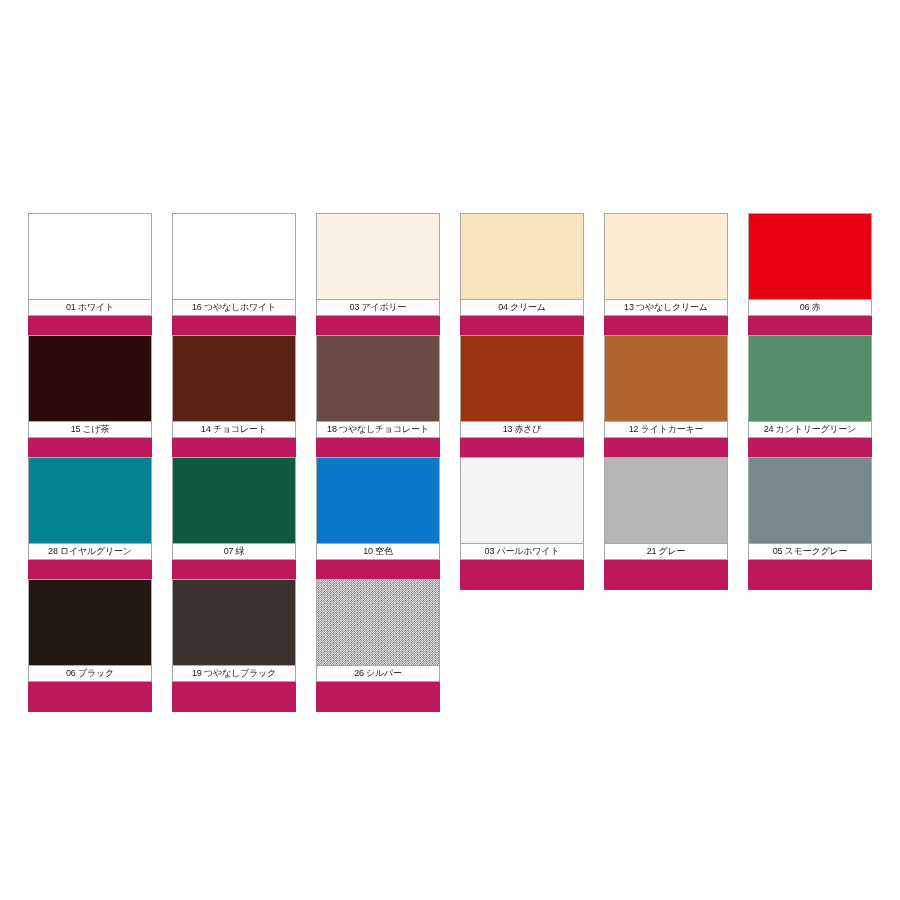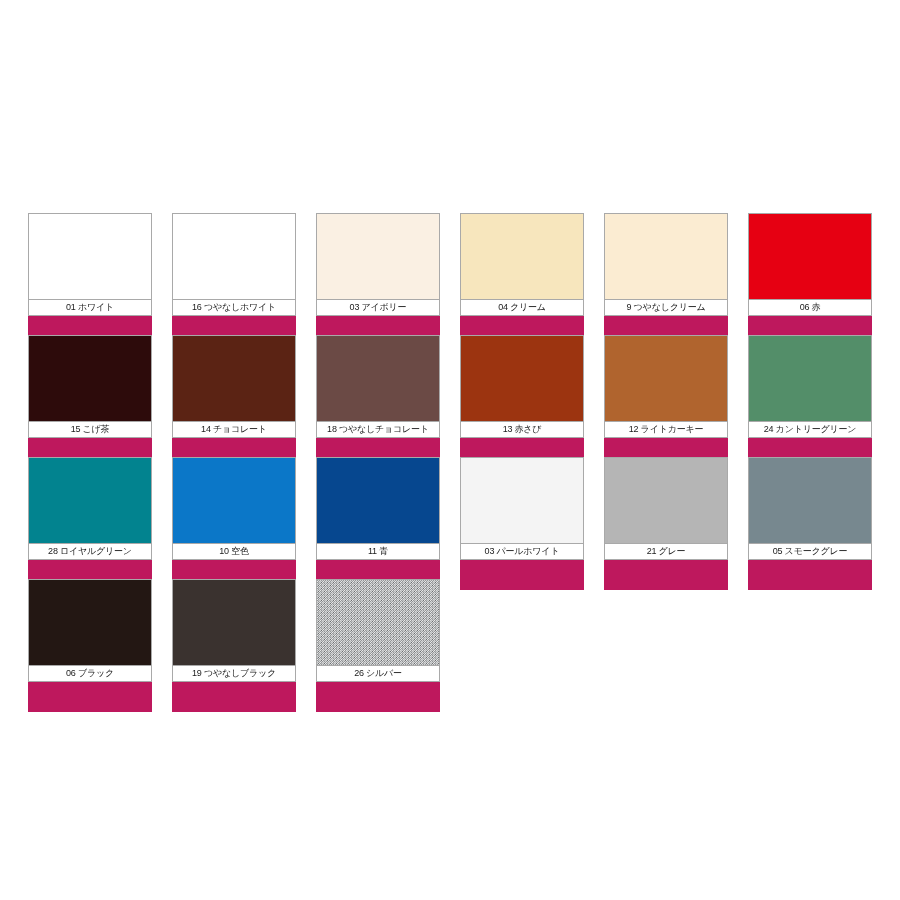--- a/index.html
+++ b/index.html
@@ -98,21 +98,21 @@
       <div class="swatch-card">
         <div class="swatch-color" style="background: rgb(250, 240, 227);"></div>
         <div class="swatch-label">03 アイボリー</div>
       </div>
       <div class="swatch-card">
         <div class="swatch-color" style="background: rgb(247, 230, 189);"></div>
         <div class="swatch-label">04 クリーム</div>
       </div>
       <div class="swatch-card">
         <div class="swatch-color" style="background: rgb(251, 236, 210);"></div>
-        <div class="swatch-label">9 つやなしクリーム</div>
+        <div class="swatch-label">13 つやなしクリーム</div>
       </div>
       <div class="swatch-card">
         <div class="swatch-color" style="background: rgb(230, 0, 18);"></div>
         <div class="swatch-label">06 赤</div>
       </div>
       <div class="swatch-card">
         <div class="swatch-color" style="background: rgb(45, 11, 11);"></div>
         <div class="swatch-label">15 こげ茶</div>
       </div>
       <div class="swatch-card">
@@ -133,26 +133,26 @@
       </div>
       <div class="swatch-card">
         <div class="swatch-color" style="background: rgb(83, 142, 105);"></div>
         <div class="swatch-label">24 カントリーグリーン</div>
       </div>
       <div class="swatch-card">
         <div class="swatch-color" style="background: rgb(2, 131, 143);"></div>
         <div class="swatch-label">28 ロイヤルグリーン</div>
       </div>
       <div class="swatch-card">
+        <div class="swatch-color" style="background: rgb(13, 91, 63);"></div>
+        <div class="swatch-label">07 緑</div>
+      </div>
+      <div class="swatch-card">
         <div class="swatch-color" style="background: rgb(11, 119, 200);"></div>
         <div class="swatch-label">10 空色</div>
-      </div>
-      <div class="swatch-card">
-        <div class="swatch-color" style="background: rgb(6, 71, 143);"></div>
-        <div class="swatch-label">11 青</div>
       </div>
       <div class="swatch-card">
         <div class="swatch-color" style="background: rgb(244, 244, 244);"></div>
         <div class="swatch-label">03 パールホワイト</div>
       </div>
       <div class="swatch-card">
         <div class="swatch-color" style="background: rgb(181, 181, 181);"></div>
         <div class="swatch-label">21 グレー</div>
       </div>
       <div class="swatch-card">

